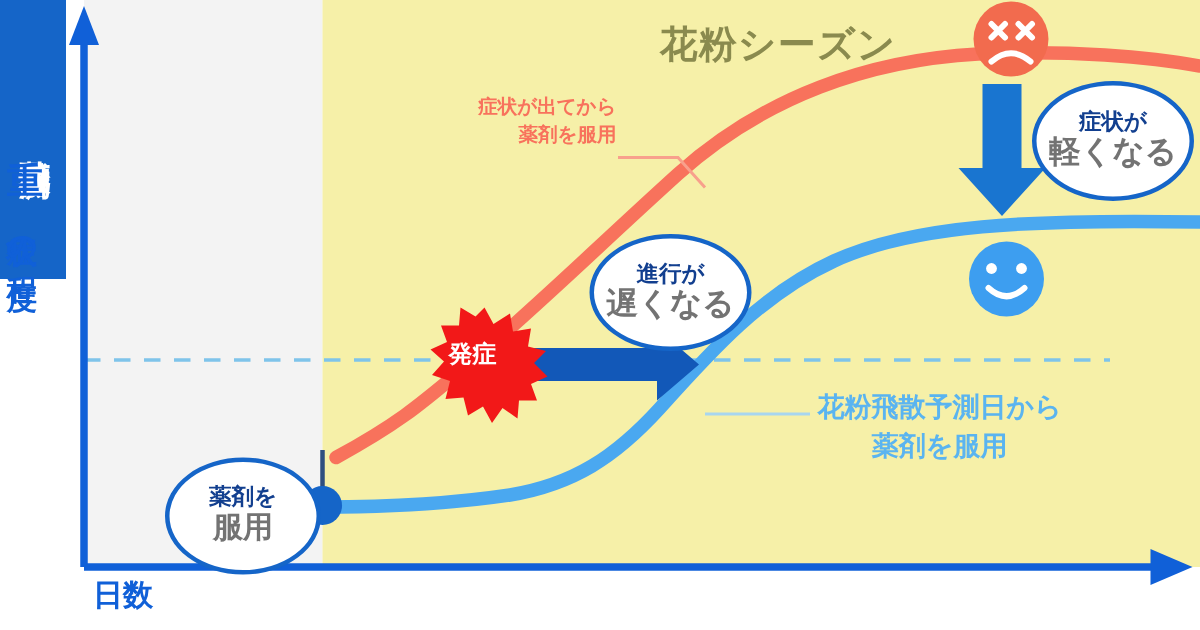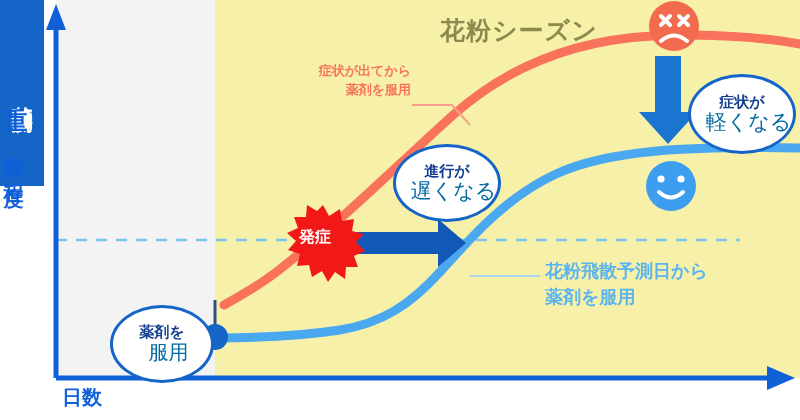--- a/index.html
+++ b/index.html
@@ -1,21 +1,21 @@
 <!DOCTYPE html>
 <html><head>
 <meta charset="utf-8">
 <style>
   html,body{margin:0;padding:0;background:#ffffff;}
   body{width:800px;height:420px;overflow:hidden;
        font-family:"Liberation Sans","DejaVu Sans",sans-serif;}
   #stage{position:relative;width:800px;height:420px;background:#ffffff;}
   #art{position:absolute;left:0;top:0;width:800px;height:420px;}
 
-  .lbl{position:absolute;white-space:nowrap;line-height:1.15;}
+  .lbl{position:absolute;white-space:nowrap;line-height:1.15;text-align:center;}
 
   
   .vtext{writing-mode:vertical-rl;text-orientation:upright;
          color:#1060d8;font-weight:bold;letter-spacing:2px;}
   #y-heavy{left:2px;top:88px;font-size:24px;}
   #y-degree{left:2px;top:140px;font-size:20px;}
   #x-days{left:48px;top:386px;color:#1060d8;font-weight:bold;font-size:20px;margin-left:14px;}
 
   
   #season{left:440px;top:16px;font-size:25px;color:#8a8a4e;font-weight:bold;letter-spacing:1px;}
@@ -35,23 +35,23 @@
 
   
   #onset-txt{left:299px;top:228px;width:48px;text-align:left;color:#fff;
              font-weight:bold;font-size:16px;}
 
   
   .callout{position:absolute;border-radius:50%;background:#fff;border:3px solid #1565c8;
            display:flex;flex-direction:column;align-items:center;justify-content:center;
            box-sizing:border-box;}
   .callout .small{color:#123f8f;font-weight:bold;font-size:15px;line-height:1.1;}
-  .callout .big{color:#0369a1;font-weight:normal;font-size:21px;line-height:1.15;letter-spacing:0px;padding-left:13px;}
-  #c-slow{left:393px;top:144px;width:108px;height:78px;}
-  #c-mild{left:688px;top:74px;width:108px;height:80px;}
+  .callout .big{color:#737373;font-weight:bold;font-size:21px;line-height:1.15;letter-spacing:0px;}
+  #c-slow{left:393px;top:156px;width:108px;height:78px;}
+  #c-mild{left:688px;top:54px;width:108px;height:80px;}
   #c-take{left:110px;top:305px;width:104px;height:78px;}
   #c-take .big{font-size:20px;}
 </style>
 </head>
 <body>
 
 <div id="stage">
 
   <svg id="art" viewBox="0 0 800 420">
     <defs>

